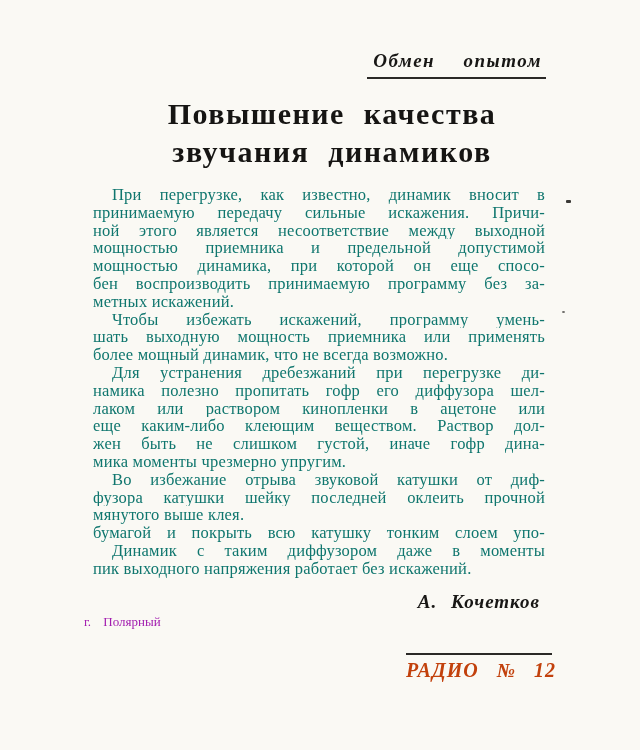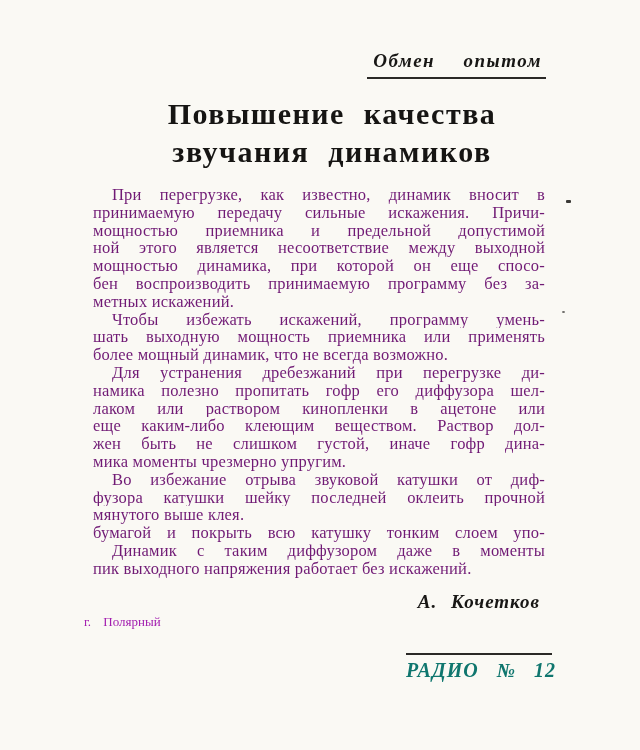--- a/index.html
+++ b/index.html
@@ -100,21 +100,21 @@
     background: #2a2926;
     margin-bottom: 4px;
   }
   .footer-text {
     text-align: right;
     font-style: italic;
     font-weight: bold;
     font-size: 20px;
     letter-spacing: 1px;
     word-spacing: 12px;
-    color: #0f766e;
+    color: #c2410c;
     white-space: nowrap;
   }
 
   
   .speck-a {
     position: absolute; left: 566px; top: 200px;
     width: 5px; height: 3px; background: #3a3936; border-radius: 1px;
   }
   .speck-b {
     position: absolute; left: 562px; top: 311px;
@@ -126,26 +126,26 @@
 
 <div class="page" style="background: rgb(250, 249, 244);">
 
   <div class="section-header">Обмен опытом</div>
 
   <h1 class="article-title">
     <span>Повышение качества</span><br>
     <span>звучания динамиков</span>
   </h1>
 
-  <div class="article-body" style="color: #701a75;">
+  <div class="article-body" style="color: #0f766e;">
       <div class="paragraph">
         <div class="line first">При перегрузке, как известно, динамик вносит в</div>
         <div class="line">принимаемую передачу сильные искажения. Причи-</div>
+        <div class="line">ной этого является несоответствие между выходной</div>
         <div class="line">мощностью приемника и предельной допустимой</div>
-        <div class="line">ной этого является несоответствие между выходной</div>
         <div class="line">мощностью динамика, при которой он еще спосо-</div>
         <div class="line">бен воспроизводить принимаемую программу без за-</div>
         <div class="line last">метных искажений.</div>
       </div>
       <div class="paragraph">
         <div class="line first">Чтобы избежать искажений, программу умень-</div>
         <div class="line">шать выходную мощность приемника или применять</div>
         <div class="line last">более мощный динамик, что не всегда возможно.</div>
       </div>
       <div class="paragraph">

